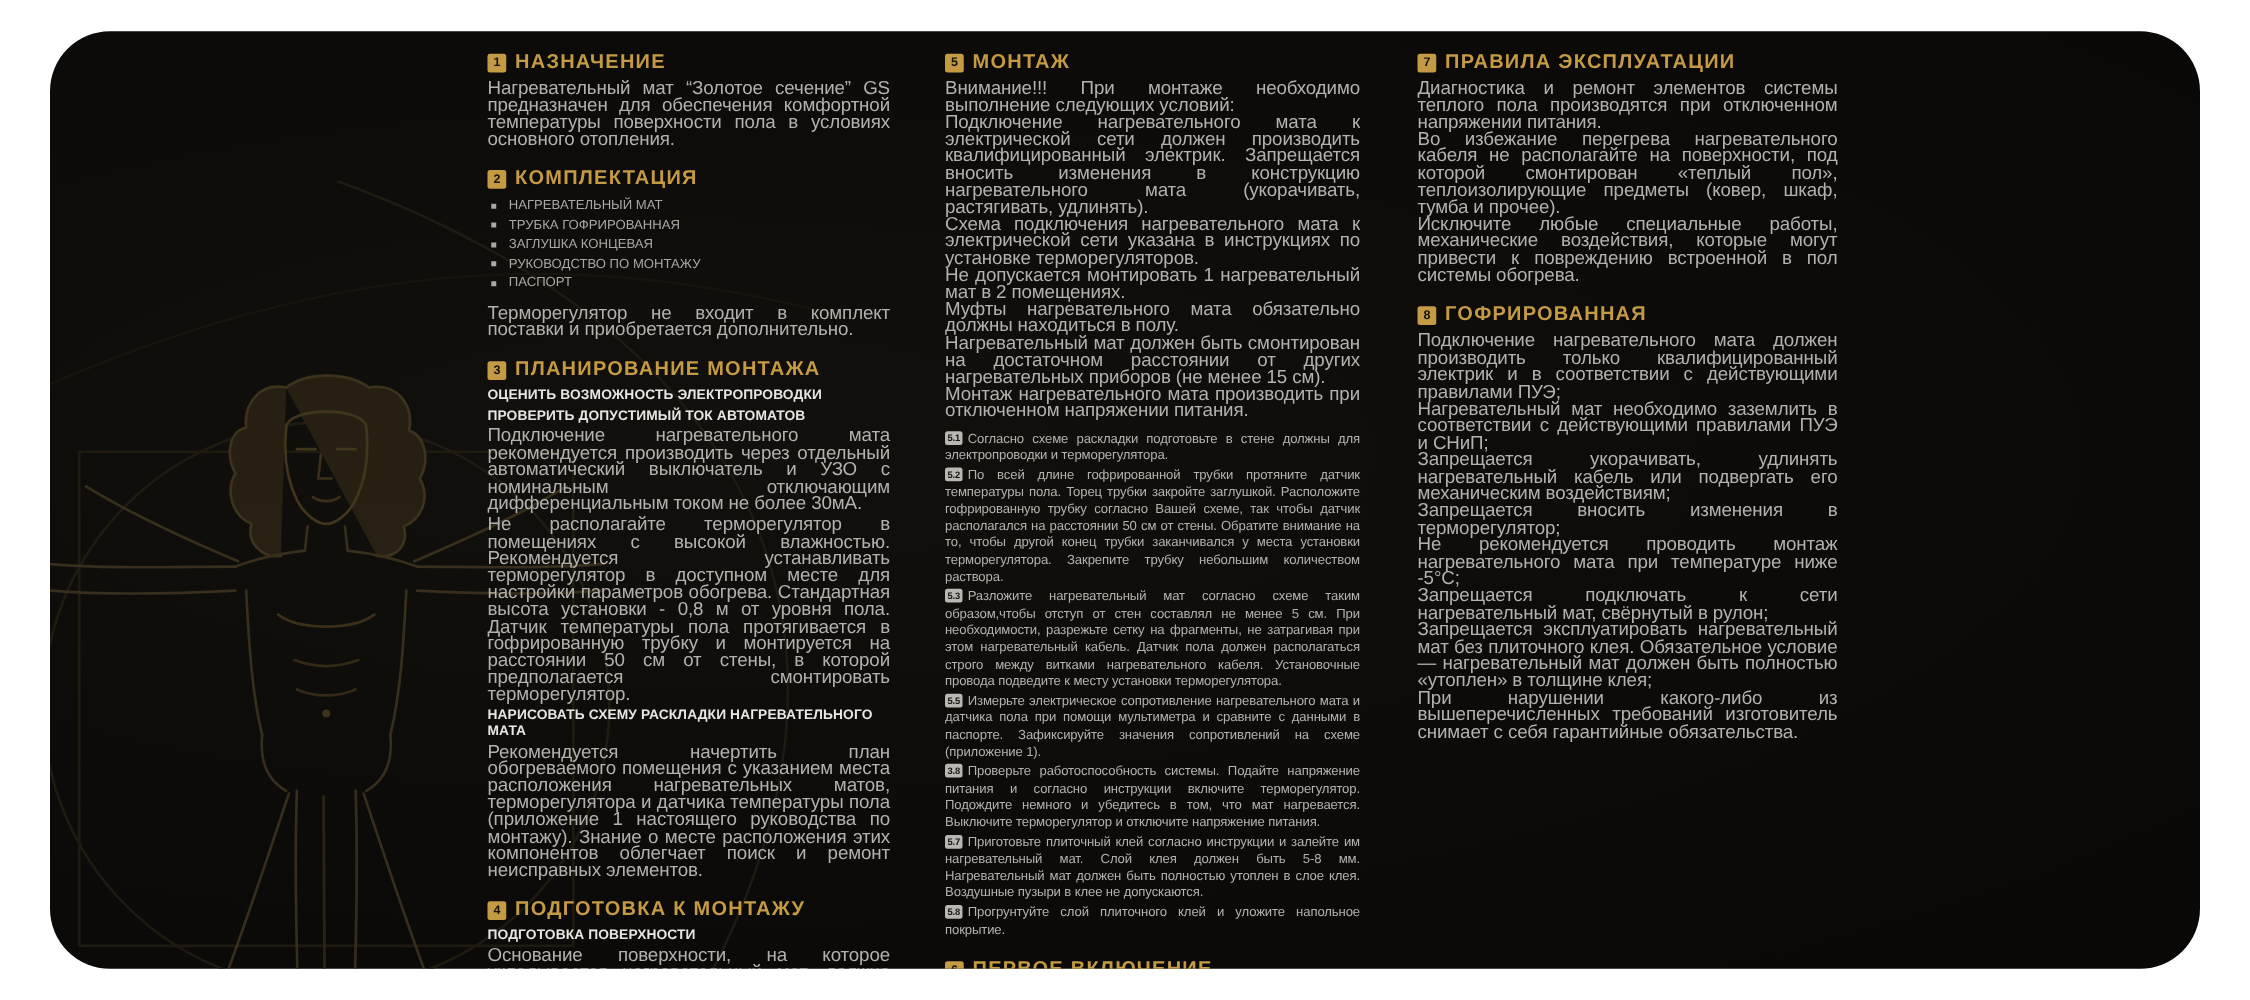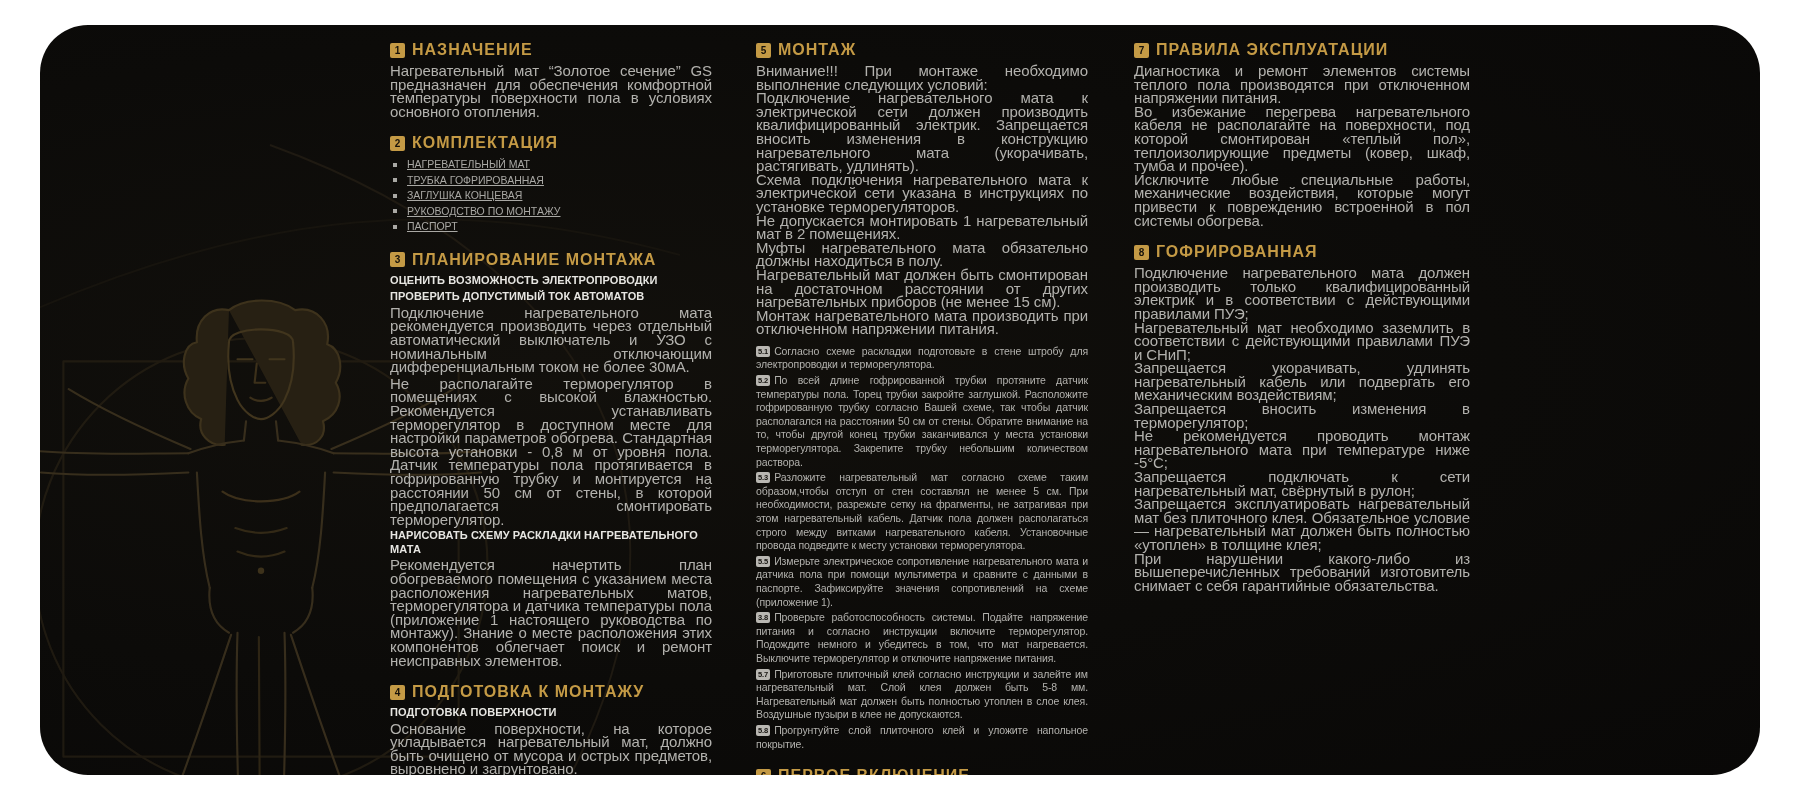--- a/index.html
+++ b/index.html
@@ -33,21 +33,21 @@
     color:#b3b2ae;font-size:15px;line-height:13.6px;text-align:justify;
     white-space:pre-line;margin:0 0 3px 0;letter-spacing:-0.1px;
   }
   .p.gap{margin-bottom:9px;}
   .sub{
     color:#e7e6e2;font-size:11px;font-weight:bold;line-height:13.5px;
     margin:3px 0 2px 0;letter-spacing:0.1px;
   }
   ul.bullets{list-style:none;margin:2px 0 9px 0;padding:0;}
   ul.bullets li{
-    color:#a9a8a4;font-size:10.5px;line-height:15.5px;padding-left:17px;position:relative;text-decoration:underline;
+    color:#a9a8a4;font-size:10.5px;line-height:15.5px;padding-left:17px;position:relative;
   }
   .sq{
     position:absolute;left:3px;top:5.5px;width:4px;height:4px;background:#a9a8a4;display:block;
   }
   .step{
     color:#b3b2ae;font-size:10.5px;line-height:13.6px;text-align:justify;
     margin:0 0 2px 0;letter-spacing:-0.1px;
   }
   .step-badge{
     display:inline-block;background:#b9b7b2;color:#14120e;font-weight:bold;
@@ -112,20 +112,21 @@
           <span class="badge">2</span>
           <span class="sec-title">КОМПЛЕКТАЦИЯ</span>
         </div>
         <ul class="bullets">
           <li><span class="sq"></span><span>НАГРЕВАТЕЛЬНЫЙ МАТ</span></li>
           <li><span class="sq"></span><span>ТРУБКА ГОФРИРОВАННАЯ</span></li>
           <li><span class="sq"></span><span>ЗАГЛУШКА КОНЦЕВАЯ</span></li>
           <li><span class="sq"></span><span>РУКОВОДСТВО ПО МОНТАЖУ</span></li>
           <li><span class="sq"></span><span>ПАСПОРТ</span></li>
         </ul>
+        <div class="p gap">Терморегулятор не входит в комплект поставки и приобретается дополнительно.</div>
       </section>
       <section class="section">
         <div class="sec-head">
           <span class="badge">3</span>
           <span class="sec-title">ПЛАНИРОВАНИЕ МОНТАЖА</span>
         </div>
         <div class="sub">ОЦЕНИТЬ ВОЗМОЖНОСТЬ ЭЛЕКТРОПРОВОДКИ</div>
         <div class="sub">ПРОВЕРИТЬ ДОПУСТИМЫЙ ТОК АВТОМАТОВ</div>
         <div class="p">Подключение нагревательного мата рекомендуется производить через отдельный автоматический выключатель и УЗО с номинальным отключающим дифференциальным током не более 30мА.</div>
         <div class="p">Не располагайте терморегулятор в помещениях с высокой влажностью. Рекомендуется устанавливать терморегулятор в доступном месте для настройки параметров обогрева. Стандартная высота установки - 0,8 м от уровня пола. Датчик температуры пола протягивается в гофрированную трубку и монтируется на расстоянии 50 см от стены, в которой предполагается смонтировать терморегулятор.</div>
@@ -149,21 +150,21 @@
           <span class="badge">5</span>
           <span class="sec-title">МОНТАЖ</span>
         </div>
         <div class="p gap">Внимание!!! При монтаже необходимо выполнение следующих условий:
 Подключение нагревательного мата к электрической сети должен производить квалифицированный электрик. Запрещается вносить изменения в конструкцию нагревательного мата (укорачивать, растягивать, удлинять).
 Схема подключения нагревательного мата к электрической сети указана в инструкциях по установке терморегуляторов.
 Не допускается монтировать 1 нагревательный мат в 2 помещениях.
 Муфты нагревательного мата обязательно должны находиться в полу.
 Нагревательный мат должен быть смонтирован на достаточном расстоянии от других нагревательных приборов (не менее 15 см).
 Монтаж нагревательного мата производить при отключенном напряжении питания.</div>
-        <p class="step"><span class="step-badge">5.1</span><span>Согласно схеме раскладки подготовьте в стене штробу для электропроводки и терморегулятора.</span></p>
+        <p class="step"><span class="step-badge">5.1</span><span>Согласно схеме раскладки подготовьте в стене должны для электропроводки и терморегулятора.</span></p>
         <p class="step"><span class="step-badge">5.2</span><span>По всей длине гофрированной трубки протяните датчик температуры пола. Торец трубки закройте заглушкой. Расположите гофрированную трубку согласно Вашей схеме, так чтобы датчик располагался на расстоянии 50 см от стены. Обратите внимание на то, чтобы другой конец трубки заканчивался у места установки терморегулятора. Закрепите трубку небольшим количеством раствора.</span></p>
         <p class="step"><span class="step-badge">5.3</span><span>Разложите нагревательный мат согласно схеме таким образом,чтобы отступ от стен составлял не менее 5 см. При необходимости, разрежьте сетку на фрагменты, не затрагивая при этом нагревательный кабель. Датчик пола должен располагаться строго между витками нагревательного кабеля. Установочные провода подведите к месту установки терморегулятора.</span></p>
         <p class="step"><span class="step-badge">5.5</span><span>Измерьте электрическое сопротивление нагревательного мата и датчика пола при помощи мультиметра и сравните с данными в паспорте. Зафиксируйте значения сопротивлений на схеме (приложение 1).</span></p>
         <p class="step"><span class="step-badge">3.8</span><span>Проверьте работоспособность системы. Подайте напряжение питания и согласно инструкции включите терморегулятор. Подождите немного и убедитесь в том, что мат нагревается. Выключите терморегулятор и отключите напряжение питания.</span></p>
         <p class="step"><span class="step-badge">5.7</span><span>Приготовьте плиточный клей согласно инструкции и залейте им нагревательный мат. Слой клея должен быть 5-8 мм. Нагревательный мат должен быть полностью утоплен в слое клея. Воздушные пузыри в клее не допускаются.</span></p>
         <p class="step"><span class="step-badge">5.8</span><span>Прогрунтуйте слой плиточного клей и уложите напольное покрытие.</span></p>
       </section>
       <section class="section">
         <div class="sec-head">
           <span class="badge">6</span>

